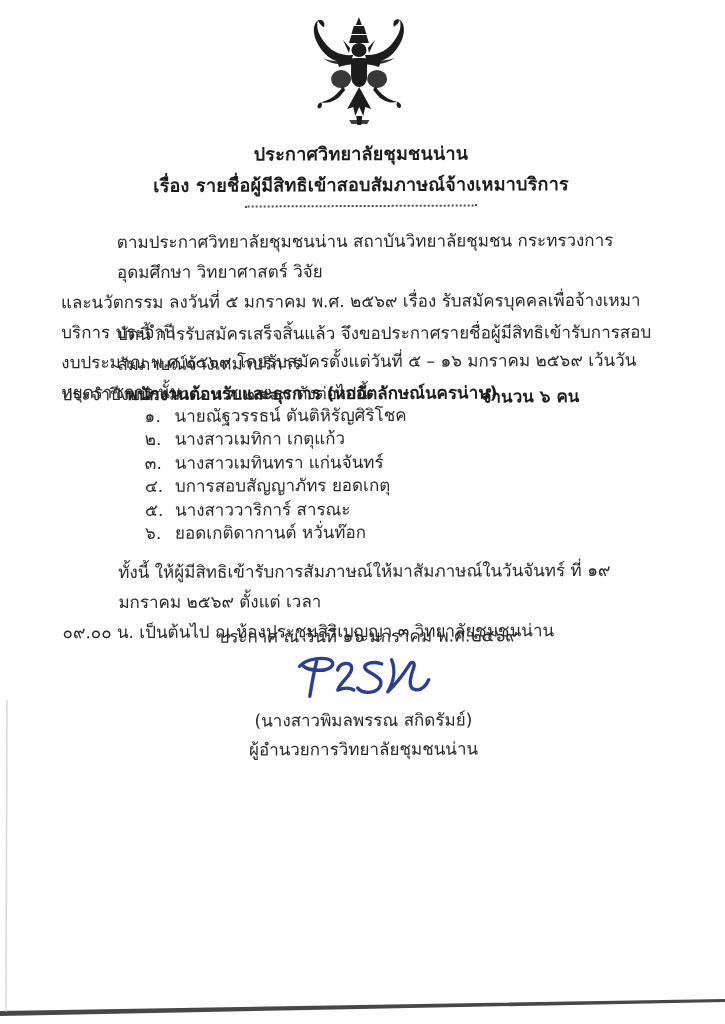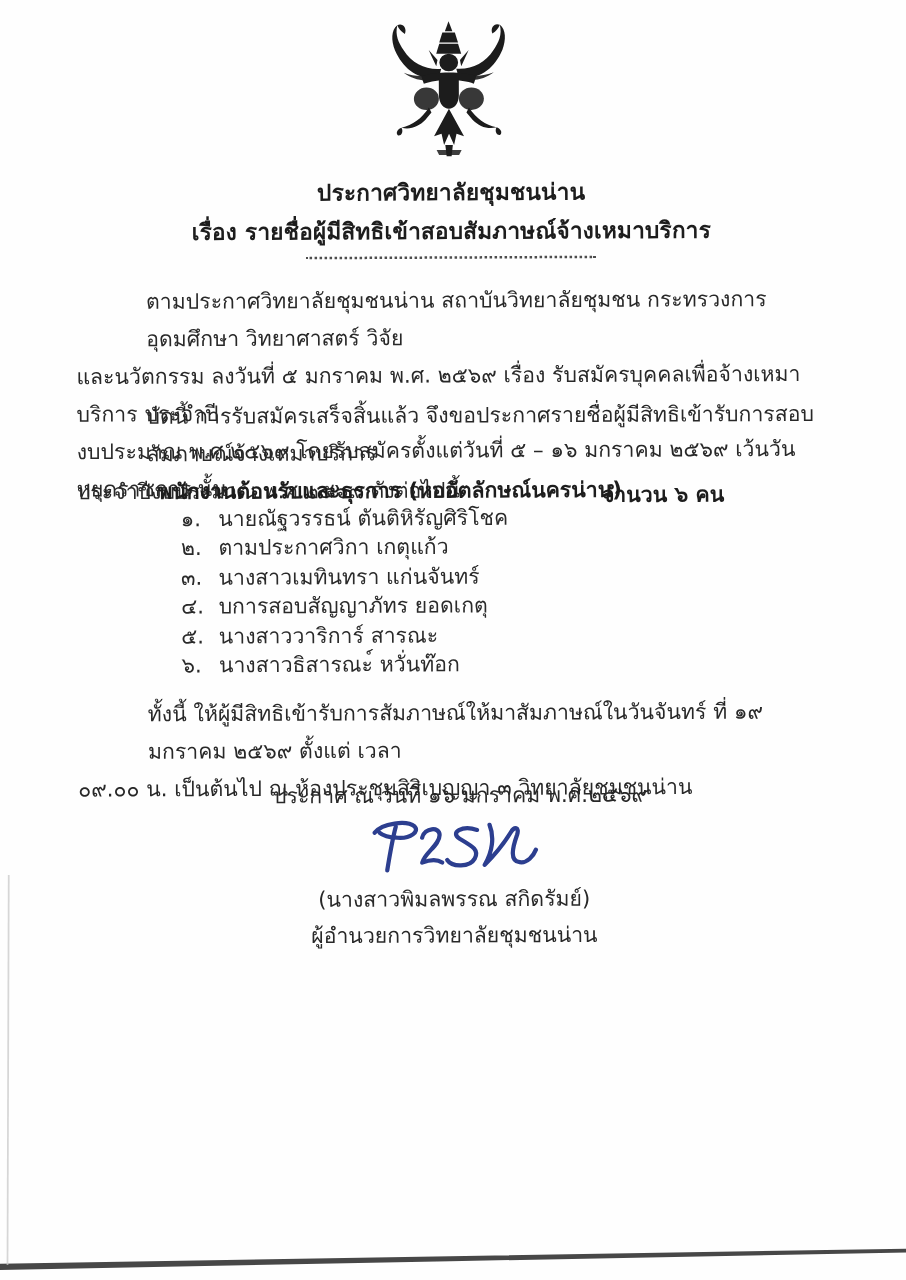--- a/index.html
+++ b/index.html
@@ -106,33 +106,33 @@
     <div class="heading-row">
       <span class="heading-title">พนักงานต้อนรับและธุรการ (หออัตลักษณ์นครน่าน)</span>
       <span class="heading-count">จำนวน ๖ คน</span>
     </div>
 
     <div class="applicant-list">
       <div class="app-row">
         <span class="app-no">๑.</span><span>นายณัฐวรรธน์ ตันติหิรัญศิริโชค</span>
       </div>
       <div class="app-row">
-        <span class="app-no">๒.</span><span>ตามประกาศวิกา เกตุแก้ว</span>
+        <span class="app-no">๒.</span><span>นางสาวเมทิกา เกตุแก้ว</span>
       </div>
       <div class="app-row">
         <span class="app-no">๓.</span><span>นางสาวเมทินทรา แก่นจันทร์</span>
       </div>
       <div class="app-row">
         <span class="app-no">๔.</span><span>บการสอบสัญญาภัทร ยอดเกตุ</span>
       </div>
       <div class="app-row">
         <span class="app-no">๕.</span><span>นางสาววาริการ์ สารณะ</span>
       </div>
       <div class="app-row">
-        <span class="app-no">๖.</span><span>นางสาวธิสารณะ์ หวั่นท๊อก</span>
+        <span class="app-no">๖.</span><span>ยอดเกติดากานต์ หวั่นท๊อก</span>
       </div>
     </div>
 
     <div class="block para-3">
       <div class="indent">ทั้งนี้ ให้ผู้มีสิทธิเข้ารับการสัมภาษณ์ให้มาสัมภาษณ์ในวันจันทร์ ที่ ๑๙ มกราคม ๒๕๖๙ ตั้งแต่ เวลา</div>
       <div>๐๙.๐๐ น. เป็นต้นไป ณ ห้องประชุมสิริเบญญา ๓ วิทยาลัยชุมชนน่าน</div>
     </div>
 
     <div class="issued-line">ประกาศ ณ วันที่ ๑๖ มกราคม พ.ศ.๒๕๖๙</div>
 

